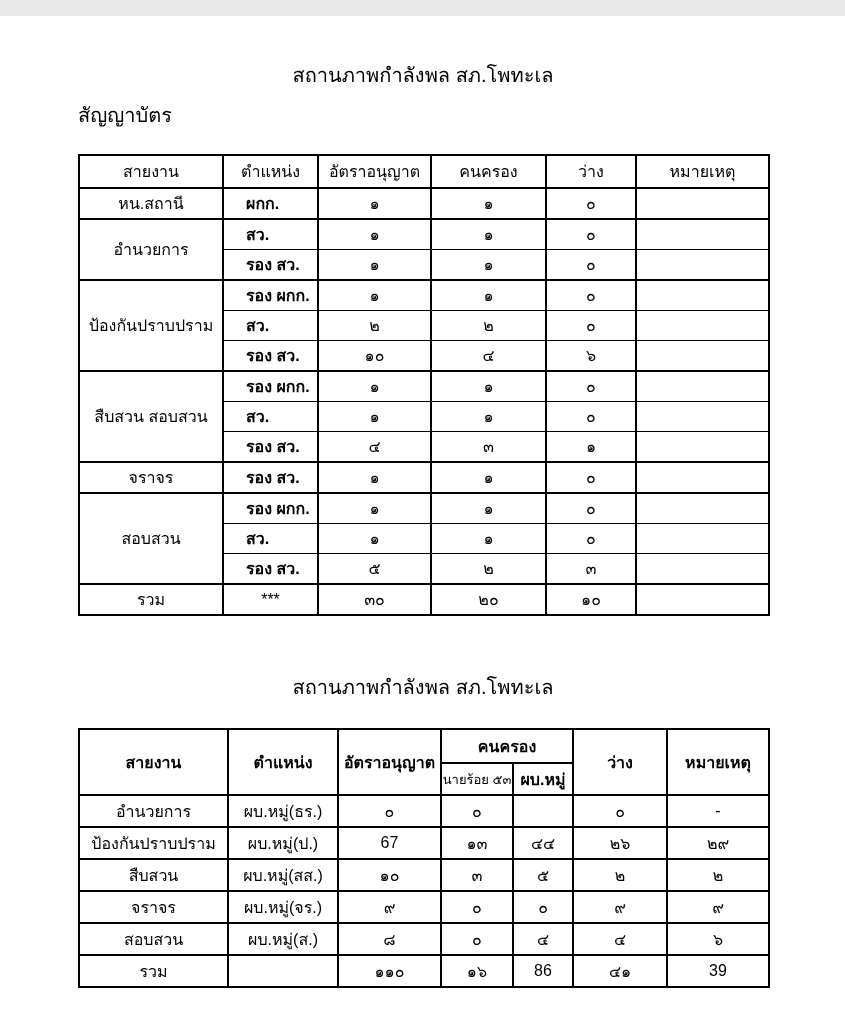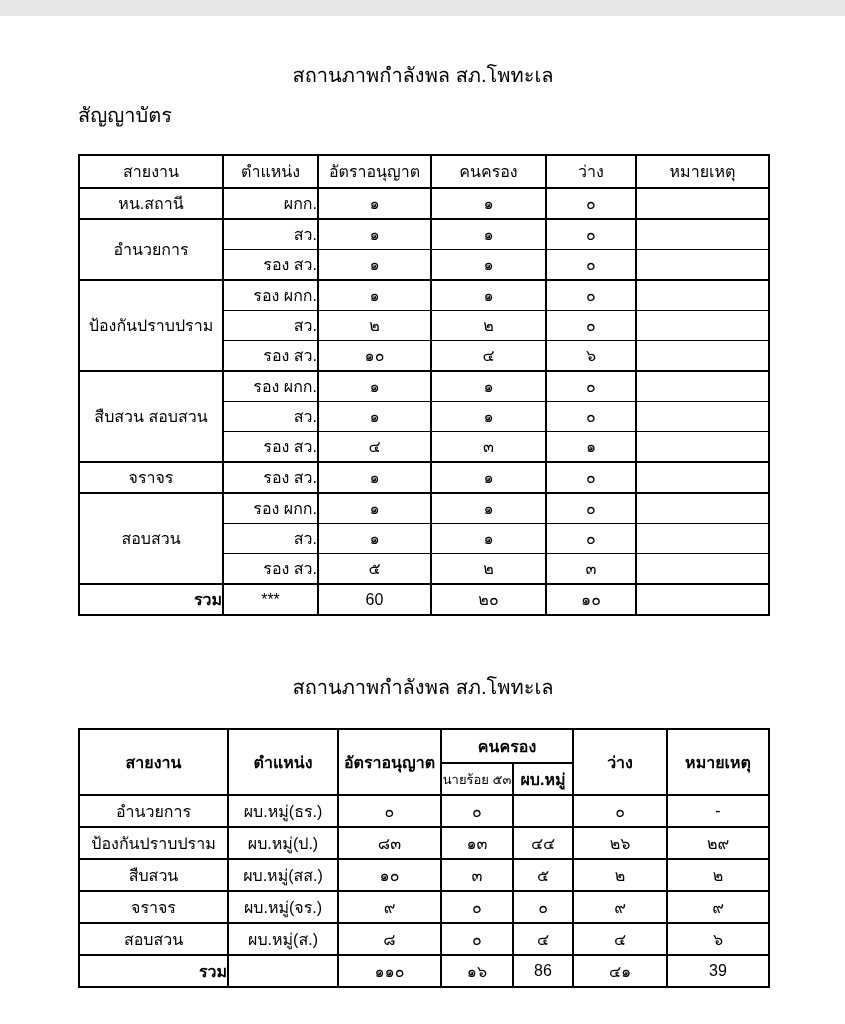--- a/index.html
+++ b/index.html
@@ -23,22 +23,22 @@
 
   
   #table2 { border:2px solid #000; margin-top:28px; }
   #table2 th, #table2 td { border:2px solid #000; height:30px; }
   #table2 thead th { font-weight:700; }
   #table2 thead tr.h1 th { height:32px; }
   #table2 thead tr.h2 th { height:30px; }
   #table2 th.sub-small { font-size:13px; font-weight:400; }
 
   .c-center { text-align:center; }
-  .c-left { text-align:right; padding-left:8px; }
-  .bold { font-weight:700;text-align:right; }
+  .c-left { text-align:left; padding-left:22px;font-weight:bold; }
+  .bold { font-weight:400; }
   .section2 { margin-top:58px; }
 </style>
 </head>
 <body>
 
 <div class="page">
 
   <div>
     <p class="doc-title">สถานภาพกำลังพล สภ.โพทะเล</p>
     <p class="doc-subtitle">สัญญาบัตร</p>
@@ -156,21 +156,21 @@
           <tr>
             <td class="c-left">รอง สว.</td>
             <td class="c-center">๕</td>
             <td class="c-center">๒</td>
             <td class="c-center">๓</td>
             <td class="c-center"></td>
           </tr>
           <tr class="total-row">
             <td class="c-center bold">รวม</td>
             <td class="c-center">***</td>
-            <td class="c-center">60</td>
+            <td class="c-center">๓๐</td>
             <td class="c-center">๒๐</td>
             <td class="c-center">๑๐</td>
             <td class="c-center"></td>
           </tr>
         </tbody>
     </table>
   </div>
 
   <div class="section2">
     <p class="doc-title">สถานภาพกำลังพล สภ.โพทะเล</p>
@@ -205,21 +205,21 @@
             <td class="c-center">ผบ.หมู่(ธร.)</td>
             <td class="c-center">๐</td>
             <td class="c-center">๐</td>
             <td class="c-center"></td>
             <td class="c-center">๐</td>
             <td class="c-center">-</td>
           </tr>
           <tr>
             <td class="c-center">ป้องกันปราบปราม</td>
             <td class="c-center">ผบ.หมู่(ป.)</td>
-            <td class="c-center">๘๓</td>
+            <td class="c-center">67</td>
             <td class="c-center">๑๓</td>
             <td class="c-center">๔๔</td>
             <td class="c-center">๒๖</td>
             <td class="c-center">๒๙</td>
           </tr>
           <tr>
             <td class="c-center">สืบสวน</td>
             <td class="c-center">ผบ.หมู่(สส.)</td>
             <td class="c-center">๑๐</td>
             <td class="c-center">๓</td>

